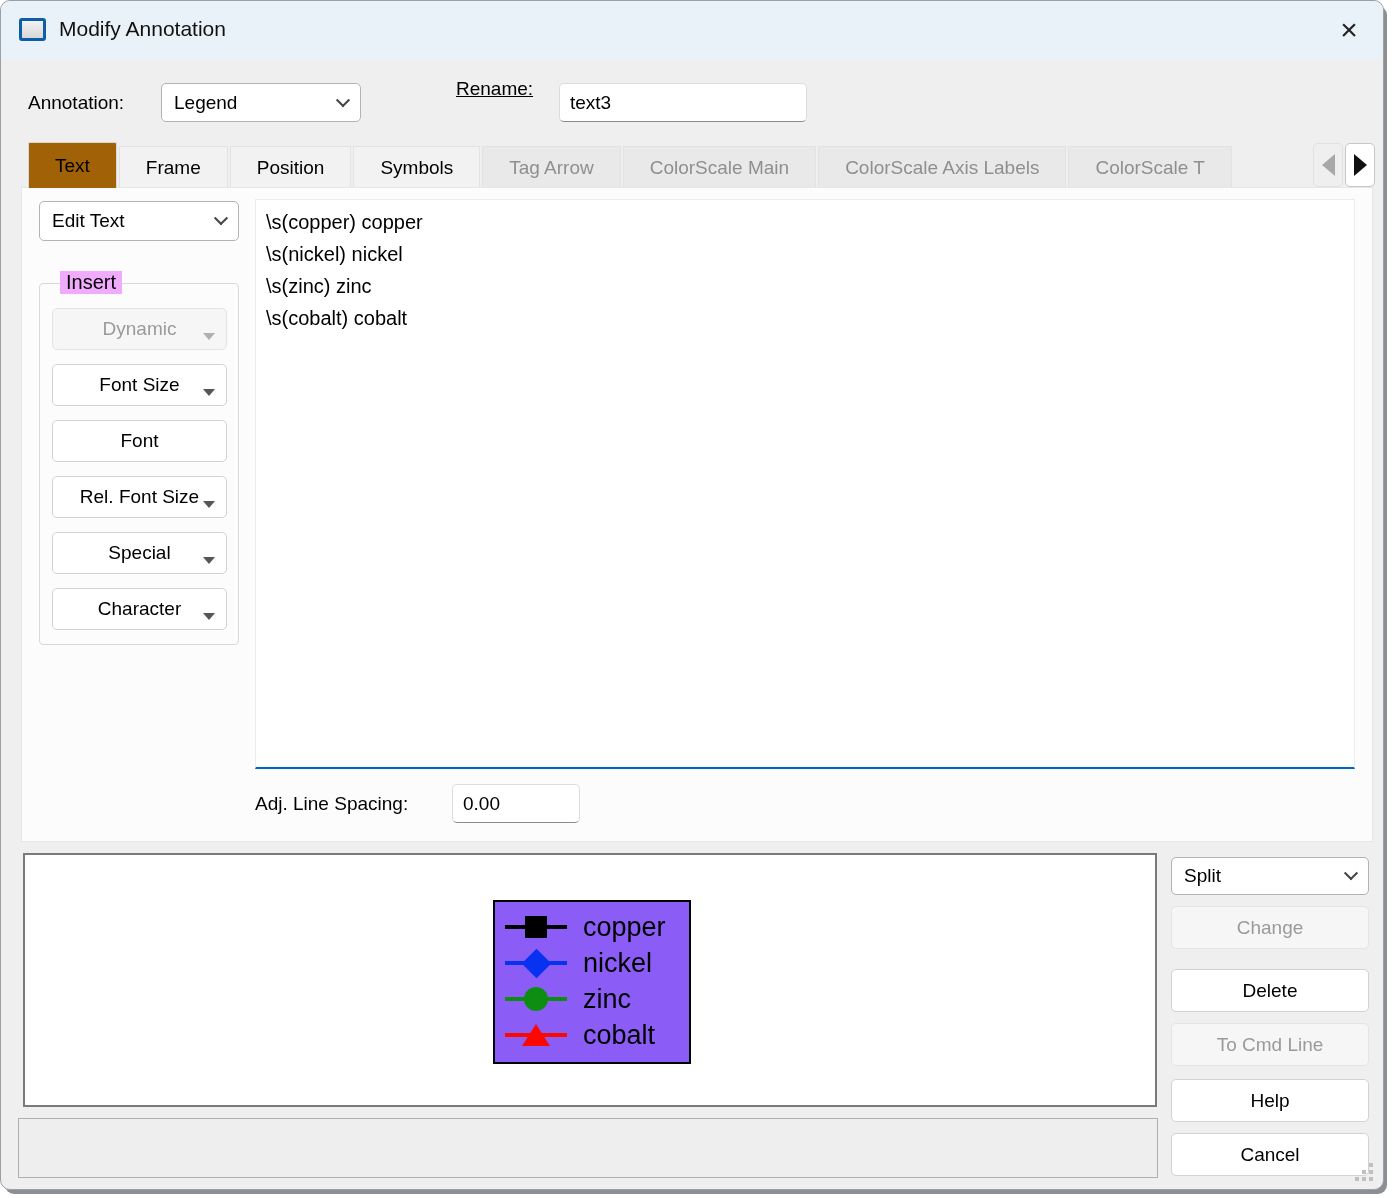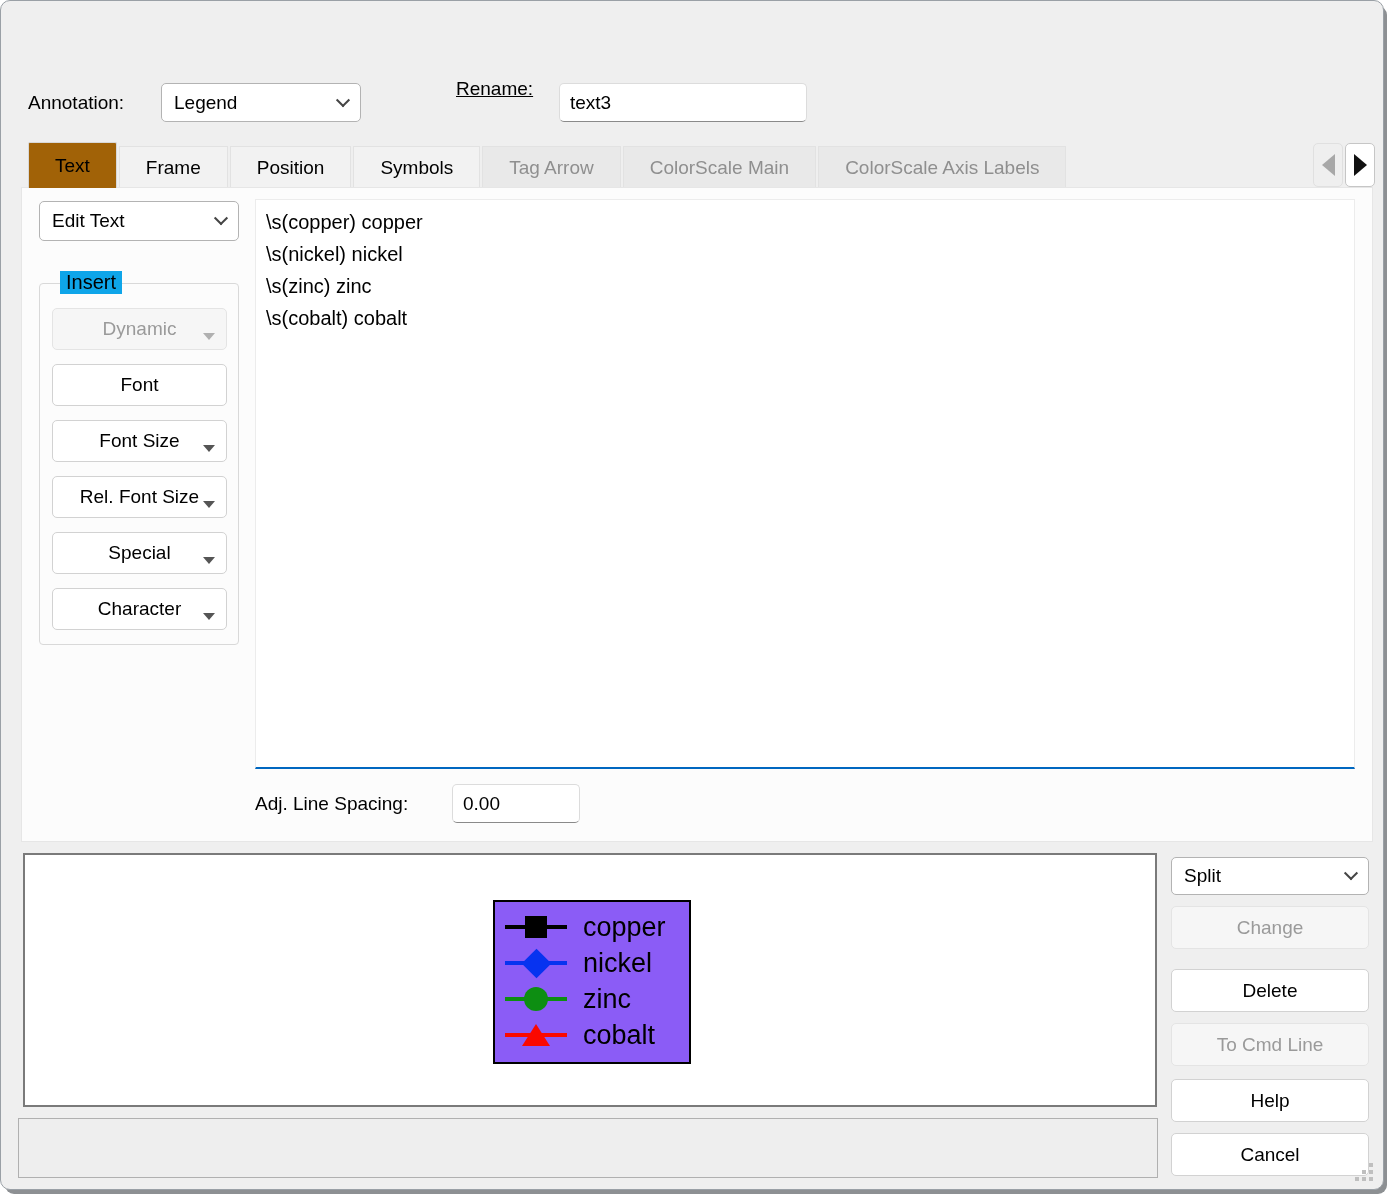--- a/index.html
+++ b/index.html
@@ -62,21 +62,21 @@
   .tab-scroll-right { left:1344px; background:#ffffff; border:1px solid #c6c6c6; border-radius:5px; cursor:pointer; }
   .tri-left  { width:0; height:0; border-top:11px solid transparent; border-bottom:11px solid transparent; border-right:13px solid #a8a8a8; }
   .tri-right { width:0; height:0; border-top:11px solid transparent; border-bottom:11px solid transparent; border-left:13px solid #111; }
 
   
   .tab-panel { position:absolute; left:20px; top:186px; width:1352px; height:655px; background:#fcfcfc;
                border:1px solid #e6e6e6; z-index:2; }
   .edit-text-select { position:absolute; left:17px; top:13px; width:200px; height:40px; }
   .insert-group { position:absolute; left:17px; top:95px; width:200px; height:362px;
                   border:1px solid #d9d9d9; border-radius:4px; }
-  .insert-group-label { position:absolute; left:20px; top:-13px; background:#0ea5e9; padding:0 6px; font-size:20px; }
+  .insert-group-label { position:absolute; left:20px; top:-13px; background:#f0abfc; padding:0 6px; font-size:20px; }
   .insert-buttons { position:absolute; left:12px; top:24px; width:175px; display:flex; flex-direction:column; gap:14px; }
   .insert-buttons .btn { height:42px; width:175px; }
 
   .annotation-textarea {
     position:absolute; left:233px; top:11px; width:1100px; height:570px;
     background:#fff; border:1px solid #ececec; border-bottom:2px solid #0067c0;
     font-size:20px; line-height:32px; padding:6px 10px; white-space:pre-wrap; color:#000; cursor:text;
   }
   .adj-label { position:absolute; left:233px; top:605px; }
   .adj-input { position:absolute; left:430px; top:596px; width:128px; height:39px; }
@@ -101,37 +101,45 @@
   .split-select { position:absolute; left:1170px; top:856px; width:198px; height:38px; }
   .act-btn { position:absolute; left:1170px; width:198px; height:43px; }
   .resize-grip { position:absolute; right:10px; bottom:8px; width:18px; height:18px; }
   .resize-grip i { position:absolute; width:4px; height:4px; background:#bfbfbf; }
 </style>
 </head>
 <body>
 
 <div class="window">
 
+  <div class="titlebar">
+    <div class="app-icon"></div>
+    <div class="window-title">Modify Annotation</div>
+    <div class="close-btn">
+      <span>×</span>
+    </div>
+  </div>
 
   <div class="label hdr-annotation-label">Annotation:</div>
   <div class="selectbox annotation-select">
     <span>Legend</span>
     <span class="chev"></span>
   </div>
   <div class="label hdr-rename-label">Rename:</div>
   <input class="textinput rename-input" value="text3" style="">
 
   <div class="tab-strip" id="tab-strip">
       <div class="tab selected">Text</div>
       <div class="tab">Frame</div>
       <div class="tab">Position</div>
       <div class="tab">Symbols</div>
       <div class="tab disabled">Tag Arrow</div>
       <div class="tab disabled">ColorScale Main</div>
       <div class="tab disabled">ColorScale Axis Labels</div>
+      <div class="tab disabled">ColorScale T</div>
     </div>
   <div class="tab-scroll tab-scroll-left">
     <span class="tri-left"></span>
   </div>
   <div class="tab-scroll tab-scroll-right">
     <span class="tri-right"></span>
   </div>
 
   <div class="tab-panel">
     <div class="selectbox edit-text-select">
@@ -140,25 +148,25 @@
     </div>
 
     <div class="insert-group">
       <div class="insert-group-label">Insert</div>
       <div class="insert-buttons" id="insert-buttons">
           <button class="btn disabled">
             <span>Dynamic</span>
             <span class="menu-arrow"></span>
           </button>
           <button class="btn">
+            <span>Font Size</span>
+            <span class="menu-arrow"></span>
+          </button>
+          <button class="btn">
             <span>Font</span>
-          </button>
-          <button class="btn">
-            <span>Font Size</span>
-            <span class="menu-arrow"></span>
           </button>
           <button class="btn">
             <span>Rel. Font Size</span>
             <span class="menu-arrow"></span>
           </button>
           <button class="btn">
             <span>Special</span>
             <span class="menu-arrow"></span>
           </button>
           <button class="btn">

